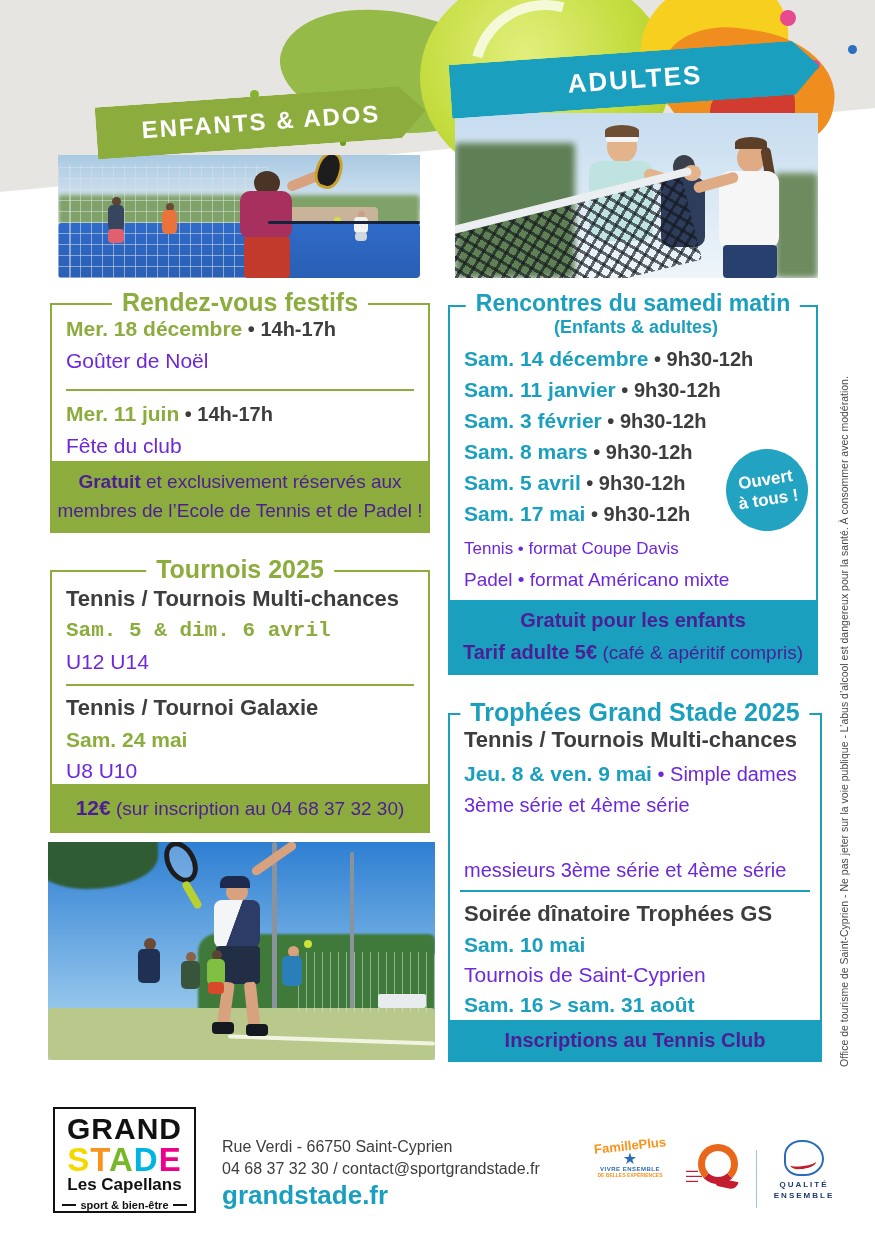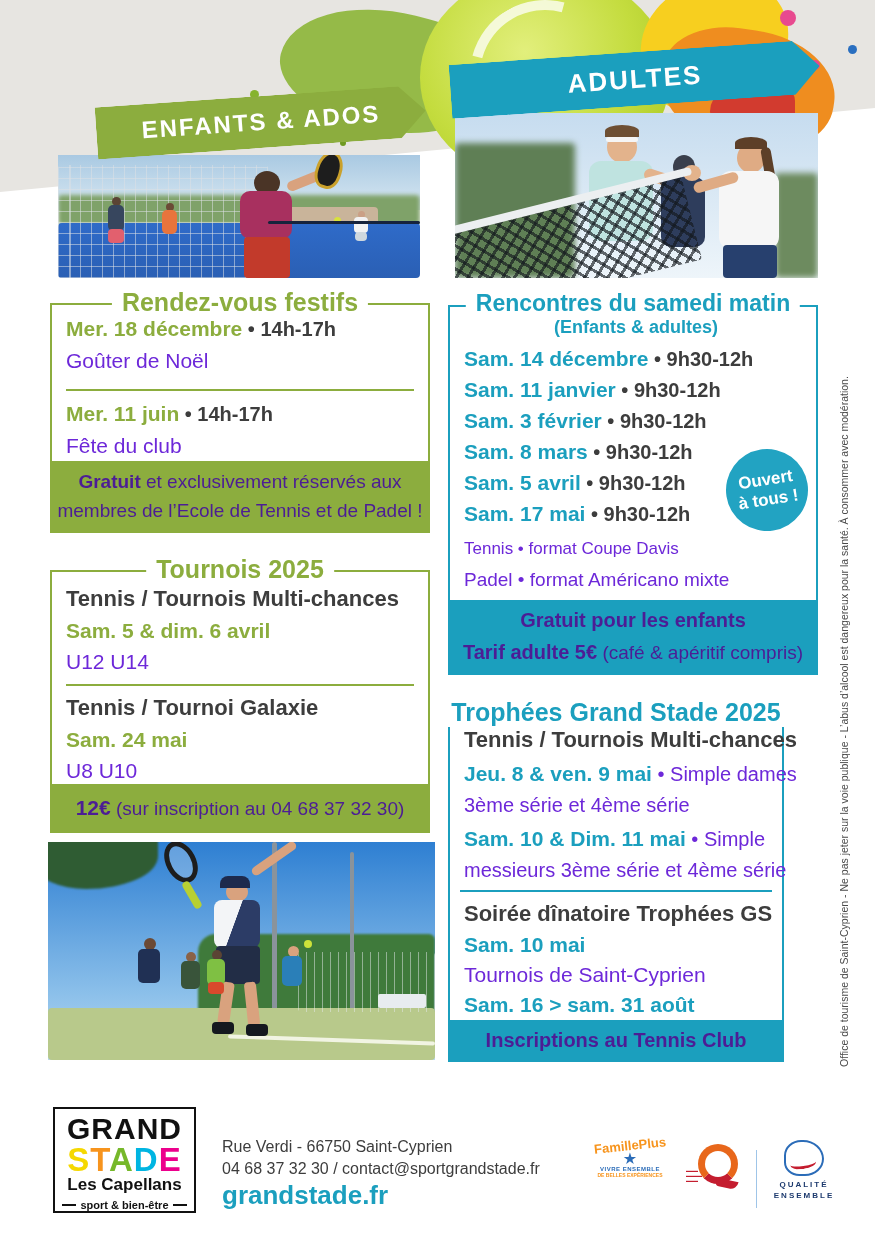--- a/index.html
+++ b/index.html
@@ -183,21 +183,21 @@
     <div class="row plain" style="top:129px;">Fête du club</div>
     <div class="band green" style="height:70px;font-size:19px;line-height:1.55;">
       <div><b>Gratuit</b><span> et exclusivement réservés aux</span></div>
       <div>membres de l’Ecole de Tennis et de Padel !</div>
     </div>
   </div>
 
   <div class="fbox green" style="left:50px;top:570px;width:380px;height:263px;">
     <div class="legend green">Tournois 2025</div>
     <div class="row bold-d" style="top:14px;font-size:22px;">Tennis / Tournois Multi-chances</div>
-    <div class="row date-g" style="top:47px;">Sam. 5 &amp; dim. 6 avril</div>
+    <div class="row date-g" style="top:47px;font-family:Liberation Mono, monospace;">Sam. 5 &amp; dim. 6 avril</div>
     <div class="row plain" style="top:78px;">U12 U14</div>
     <div class="divider green" style="top:112px;"></div>
     <div class="row bold-d" style="top:123px;font-size:22px;">Tennis / Tournoi Galaxie</div>
     <div class="row date-g" style="top:156px;">Sam. 24 mai</div>
     <div class="row plain" style="top:187px;">U8 U10</div>
     <div class="band green" style="height:47px;font-size:19px;">
       <div><b style="font-size:21px;">12€</b><span> (sur inscription au 04 68 37 32 30)</span></div>
     </div>
   </div>
 
@@ -248,26 +248,25 @@
     <div class="badge" style="left:276px;top:142px;">
       <span>Ouvert</span>
       <span>à tous !</span>
     </div>
     <div class="band teal" style="height:73px;font-size:19px;line-height:1.6;">
       <div style="font-weight:bold;font-size:20px;">Gratuit pour les enfants</div>
       <div><b style="font-size:20px;">Tarif adulte 5€</b><span> (café &amp; apéritif compris)</span></div>
     </div>
   </div>
 
-  <div class="fbox teal" style="left:448px;top:713px;width:336px;height:349px;">
+  <div class="fbox teal" style="left:448px;top:713px;width:374px;height:349px;">
     <div class="legend teal">Trophées Grand Stade 2025</div>
     <div class="row bold-d" style="top:12px;font-size:22px;">Tennis / Tournois Multi-chances</div>
     <div class="row" style="top:47px;"><span class="date-t">Jeu. 8 &amp; ven. 9 mai</span><span class="plain" style="font-size:20px;"> • Simple dames</span></div>
     <div class="row plain" style="top:79px;font-size:20px;">3ème série et 4ème série</div>
-    <div class="row" style="top:112px;"><span class="date-t">Sam. 10 &amp; Dim. 11 mai</span><span class="plain" style="font-size:20px;"> • Simple</span></div>
     <div class="row plain" style="top:144px;font-size:20px;">messieurs 3ème série et 4ème série</div>
     <div class="divider teal" style="top:175px;left:10px;right:10px;height:1.5px;"></div>
     <div class="row bold-d" style="top:186px;font-size:22px;">Soirée dînatoire Trophées GS</div>
     <div class="row date-t" style="top:218px;">Sam. 10 mai</div>
     <div class="row plain" style="top:248px;">Tournois de Saint-Cyprien</div>
     <div class="row date-t" style="top:278px;">Sam. 16 &gt; sam. 31 août</div>
     <div class="band teal" style="height:40px;font-size:20px;font-weight:bold;">Inscriptions au Tennis Club</div>
   </div>
 
   <div class="abs logo-box">

